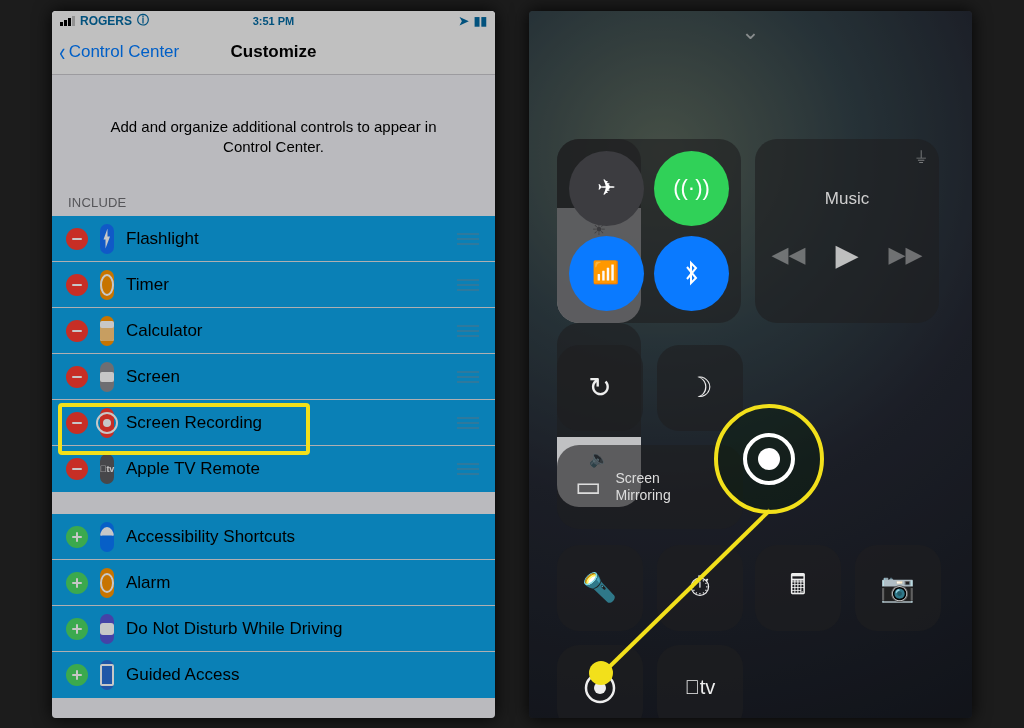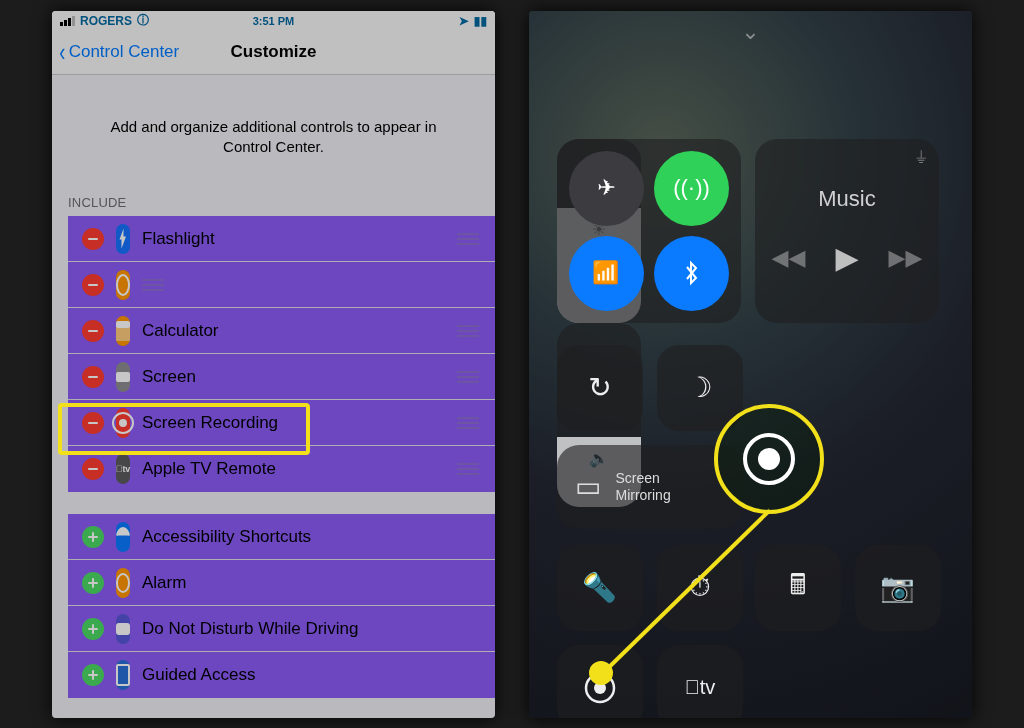--- a/index.html
+++ b/index.html
@@ -15,21 +15,21 @@
   .sig{display:flex;align-items:flex-end;gap:1px;}
   .sig i{width:3px;background:#000;display:block;}
   .sig i:nth-child(1){height:4px}.sig i:nth-child(2){height:6px}.sig i:nth-child(3){height:8px}.sig i:nth-child(4){height:10px;background:#bbb}
   .wifi-sb,.loc-sb,.batt-sb{font-size:12px;}
   .nav { height:44px; background:#f7f7f7; border-bottom:1px solid #c8c7cc; display:flex; align-items:center; position:relative; }
   .back { display:flex; align-items:center; color:#007aff; font-size:17px; padding-left:6px; }
   .back-chev{font-size:26px; line-height:1; margin-right:2px; font-family:Arial; transform:scaleX(0.7);}
   .nav-title{position:absolute; left:0; right:0; text-align:center; font-size:17px; font-weight:600; color:#000;}
   .descr{ text-align:center; font-size:15px; color:#000; padding:42px 44px 32px; line-height:1.35;}
   .sect-hdr{font-size:13px; color:#6d6d72; padding:6px 16px 6px; text-transform:uppercase; letter-spacing:0.2px;}
-  .list{background:#8b5cf6;margin-left:16px;}
+  .list{background:#0ea5e9;}
   .row{display:flex; align-items:center; height:46px; padding:0 16px 0 14px; border-bottom:1px solid #e0e0e3; position:relative;}
   .row:last-child{border-bottom:none;}
   .btn-circle{width:22px;height:22px;border-radius:50%;display:flex;align-items:center;justify-content:center;flex-shrink:0;margin-right:12px;}
   .btn-remove{background:#ff3b30;}
   .btn-remove::after{content:"";width:10px;height:2px;background:#fff;border-radius:1px;}
   .btn-add{background:#4cd964;}
   .btn-add::before{content:"";position:absolute;width:10px;height:2px;background:#fff;border-radius:1px;}
   .btn-add::after{content:"";position:absolute;width:2px;height:10px;background:#fff;border-radius:1px;}
   .btn-add{position:relative;}
   .app-icon{width:14px;height:30px;border-radius:7px;display:flex;align-items:center;justify-content:center;flex-shrink:0;margin-right:12px;color:#fff;font-size:16px;}
@@ -63,21 +63,21 @@
   .phone-right::before{content:"";position:absolute;inset:0;background:rgba(0,0,0,0.35);}
   .cc{position:absolute;inset:0;padding:20px 28px 16px;}
   .cc-chev{position:absolute;top:8px;left:0;right:0;text-align:center;color:#c6c6c6;font-size:22px;opacity:.6;}
   .cc-grid{position:relative;margin-top:108px;}
   .tile{background:rgba(30,30,32,0.62);border-radius:22px;position:absolute;}
   .connectivity{left:0;top:0;width:184px;height:184px;padding:12px;display:grid;grid-template-columns:1fr 1fr;grid-template-rows:1fr 1fr;gap:10px;}
   .conn-btn{border-radius:50%;display:flex;align-items:center;justify-content:center;color:#fff;font-size:22px;}
   .conn-plane{background:#3c3c40}.conn-cell{background:#30d158}.conn-wifi{background:#0a7aff}.conn-bt{background:#0a7aff}
   .music{left:198px;top:0;width:184px;height:184px;display:flex;flex-direction:column;align-items:center;justify-content:center;color:#d0d0d0;position:absolute;}
   .music .cast{position:absolute;top:10px;right:12px;opacity:.5;}
-  .music-title{font-size:22px;margin-bottom:28px;}
+  .music-title{font-size:17px;margin-bottom:28px;}
   .music-ctrls{display:flex;align-items:center;gap:30px;}
   .mc{font-size:22px;opacity:.45;}
   .mc.play{opacity:.9;font-size:30px;}
   .slider-bright,.slider-vol{left:298px;width:84px;height:184px;border-radius:22px;overflow:hidden;background:rgba(30,30,32,0.62);display:flex;align-items:flex-end;}
   .slider-bright{top:206px;}
   .slider-vol{top:406px;}
   .slider-fill{width:100%;background:rgba(215,215,218,0.88);display:flex;align-items:flex-start;justify-content:center;padding-top:12px;color:#6b6b6f;}
   .slider-bright .slider-fill{height:62%;}
   .slider-vol .slider-fill{height:38%;}
   .small-tile{width:86px;height:86px;border-radius:22px;background:rgba(30,30,32,0.62);display:flex;align-items:center;justify-content:center;color:#eee;font-size:28px;position:absolute;}
@@ -140,20 +140,21 @@
       <div class="row-label">Flashlight</div>
       <div class="grip">
           <i></i>
           <i></i>
           <i></i>
         </div>
     </div>
     <div class="row">
       <div class="btn-circle btn-remove"></div>
       <div class="app-icon ic-timer g-timer"></div>
+      <div class="row-label">Timer</div>
       <div class="grip">
           <i></i>
           <i></i>
           <i></i>
         </div>
     </div>
     <div class="row">
       <div class="btn-circle btn-remove"></div>
       <div class="app-icon ic-calc g-calc"></div>
       <div class="row-label">Calculator</div>

